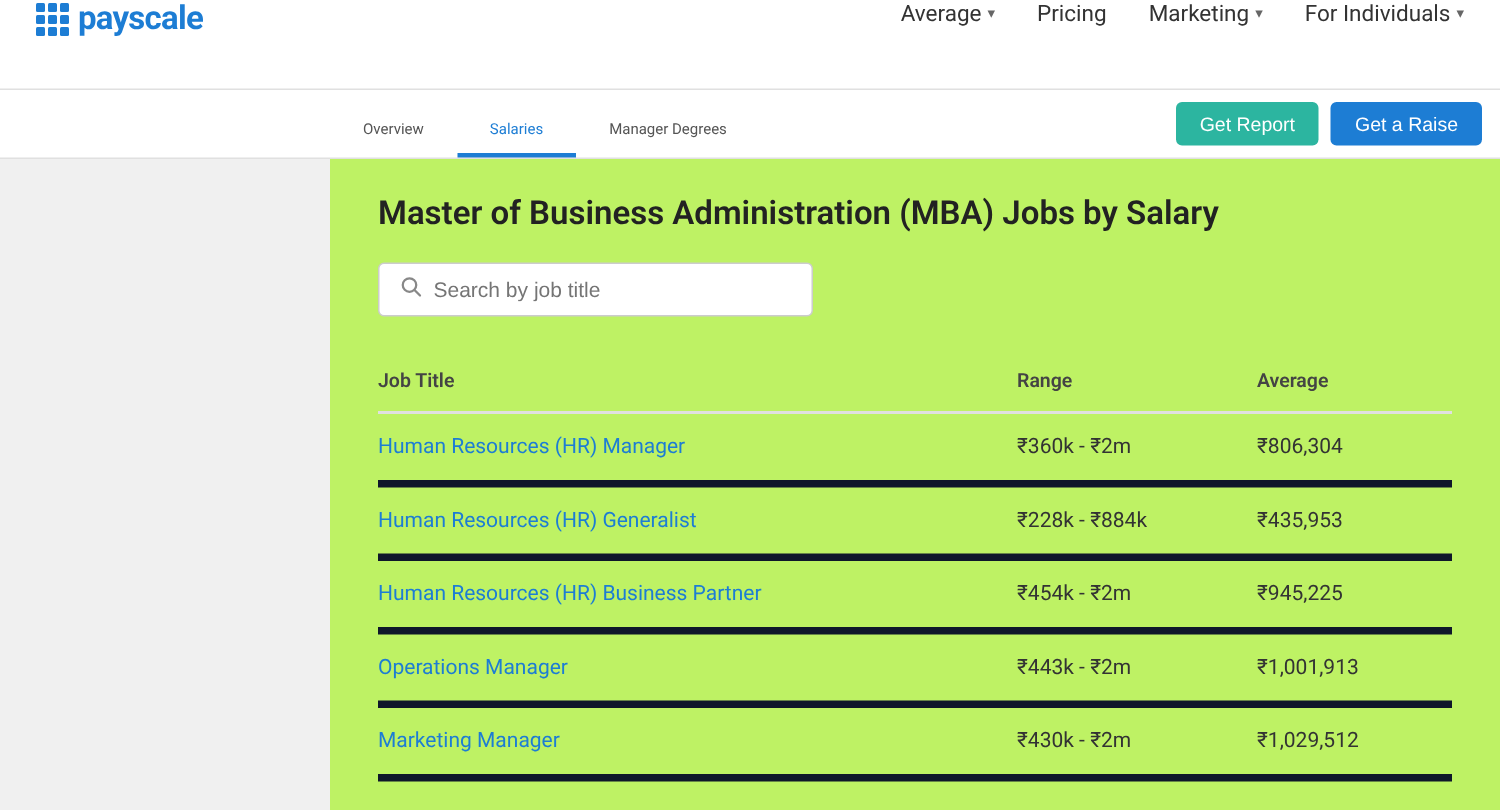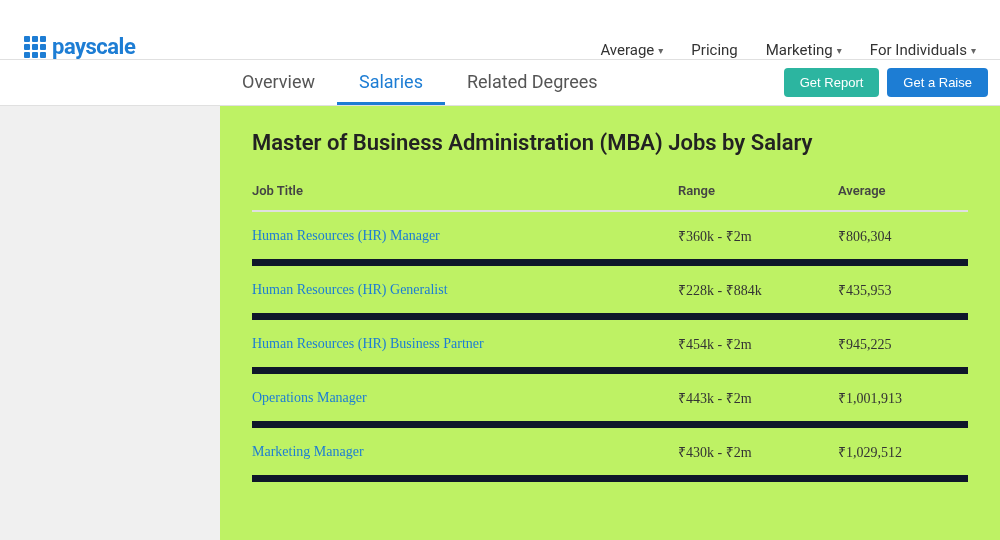--- a/index.html
+++ b/index.html
@@ -4,21 +4,21 @@
   <style>
     * { margin: 0; padding: 0; box-sizing: border-box; }
     body { font-family: -apple-system, BlinkMacSystemFont, 'Segoe UI', Roboto, sans-serif; background: #f5f5f5; width: 1000px; height: 540px; overflow: hidden; }
 
     
     .header {
       background: #fff;
       border-bottom: 1px solid #e0e0e0;
       height: 60px;
       display: flex;
-      align-items: flex-end;
+      align-items: flex-start;
       padding: 0 24px;
       position: relative;
     }
     .logo-area {
       display: flex;
       align-items: center;
       gap: 6px;
     }
     .logo-dots {
       display: grid;
@@ -62,21 +62,21 @@
       background: #fff;
       border-bottom: 1px solid #e0e0e0;
       height: 46px;
       display: flex;
       align-items: flex-end;
       padding: 0 0 0 220px;
       gap: 0;
     }
     .tab {
       padding: 10px 22px;
-      font-size: 18px;
+      font-size: 10px;
       color: #555;
       cursor: pointer;
       border-bottom: 3px solid transparent;
       white-space: nowrap;
     }
     .tab.active {
       color: #1d7dd4;
       border-bottom: 3px solid #1d7dd4;
       font-weight: 400;
     }
@@ -168,22 +168,21 @@
       text-align: left;
       padding: 8px 0 12px 0;
       border-bottom: 2px solid #e0e0e0;
     }
     .jobs-table thead th:nth-child(2),
     .jobs-table thead th:nth-child(3) {
       text-align: left;
       padding-left: 0;
     }
     .jobs-table tbody tr {
-      border-bottom: 7px solid #0f172a;
-      font-family: Liberation Serif, serif;
+      border-bottom: 5px solid #0f172a;
     }
     .jobs-table tbody td {
       padding: 14px 0;
       font-size: 14px;
       color: #333;
       vertical-align: middle;
     }
     .job-link {
       color: #1d7dd4;
       cursor: pointer;
@@ -232,33 +231,42 @@
 </div>
 
 <div class="tabs-bar">
   <div class="tab">
     <span>Overview</span>
   </div>
   <div class="tab active">
     <span>Salaries</span>
   </div>
   <div class="tab">
-    <span>Related Degrees</span>
+    <span>Manager Degrees</span>
   </div>
   <div class="tab-buttons">
     <button class="btn-teal">Get Report</button>
     <button class="btn-blue">Get a Raise</button>
   </div>
 </div>
 
 <div class="content-area">
   <div class="sidebar"></div>
   <div class="main">
     <h1 class="page-title">Master of Business Administration (MBA) Jobs by Salary</h1>
 
+    <div class="search-box">
+      <span class="search-icon-svg">
+        <svg width="14" height="14" viewBox="0 0 14 14" fill="none" xmlns="http://www.w3.org/2000/svg">
+          <circle cx="6" cy="6" r="4.5" stroke="#888" stroke-width="1.5"></circle>
+          <line x1="9.5" y1="9.5" x2="13" y2="13" stroke="#888" stroke-width="1.5" stroke-linecap="round"></line>
+        </svg>
+      </span>
+      <input class="search-input" type="text" placeholder="Search by job title" style="">
+    </div>
 
     <table class="jobs-table">
       <thead>
         <tr>
           <th>Job Title</th>
           <th class="col-range">Range</th>
           <th class="col-avg">Average</th>
         </tr>
       </thead>
       <tbody id="jobs-tbody">

